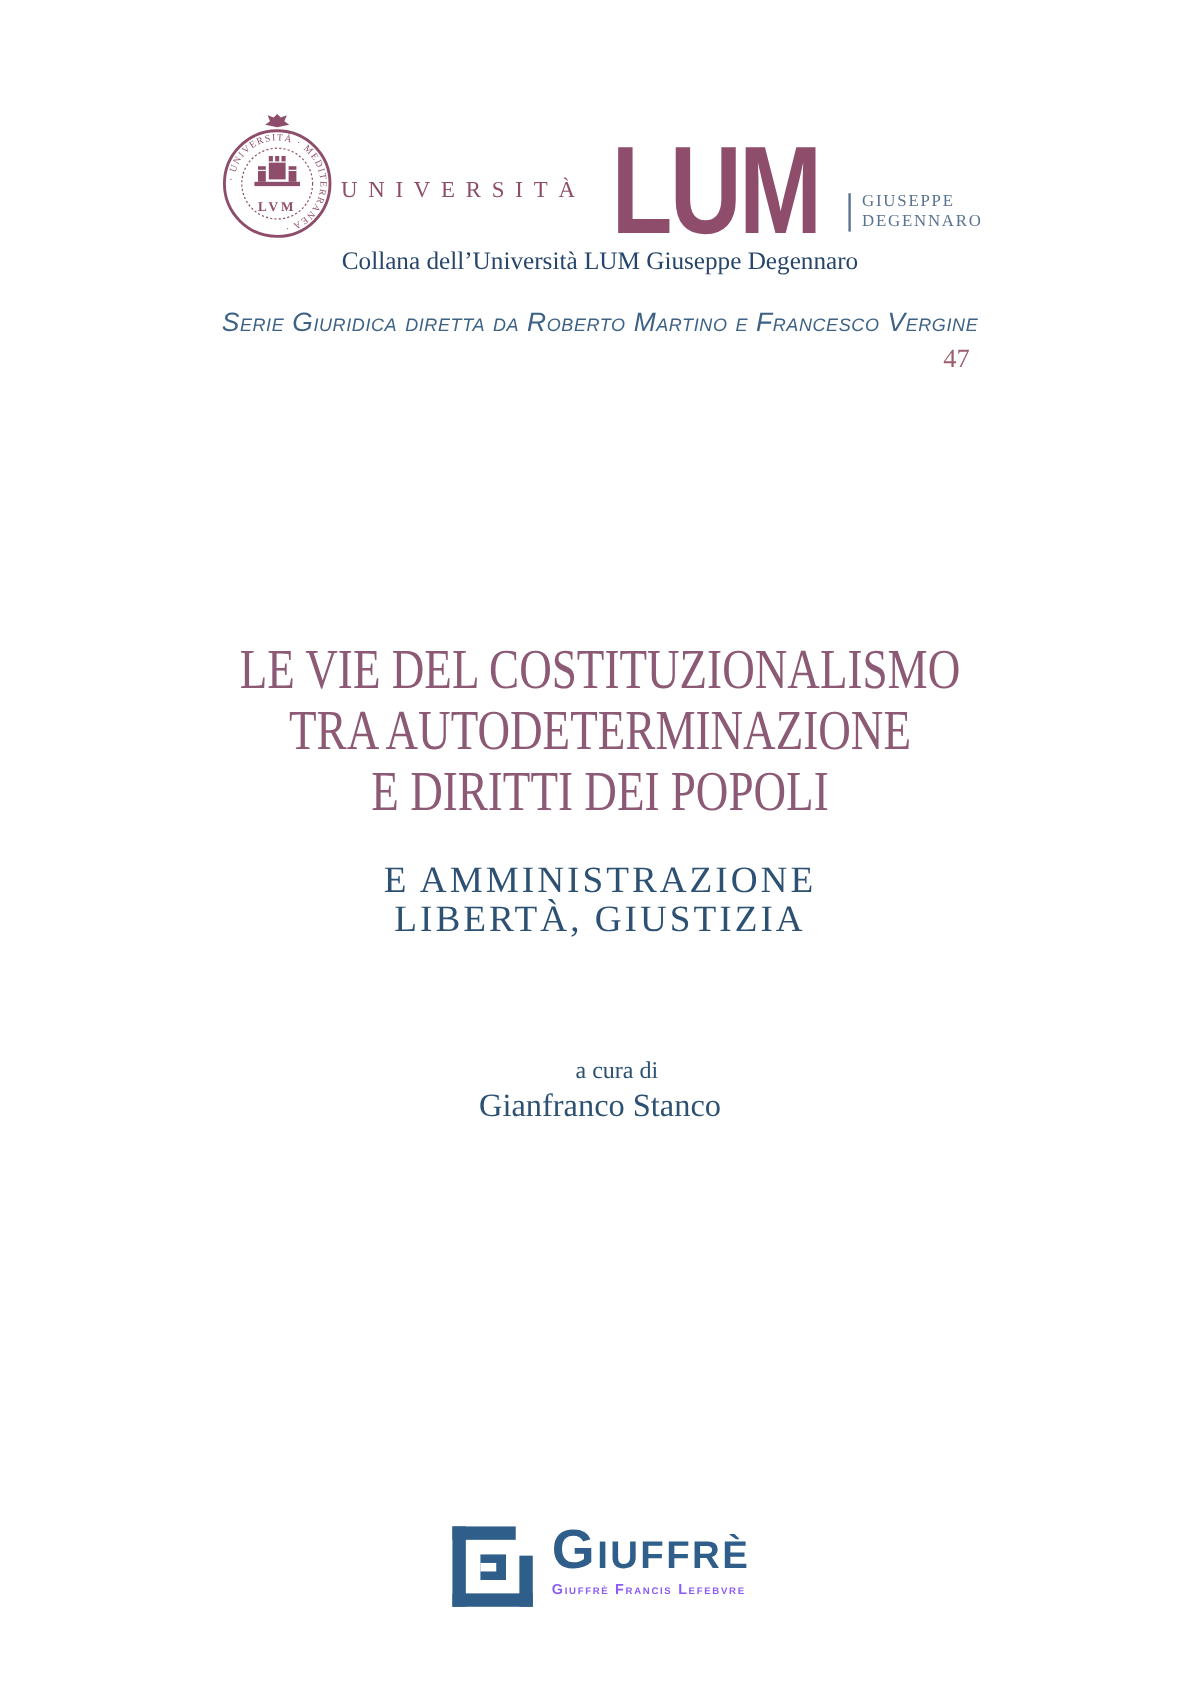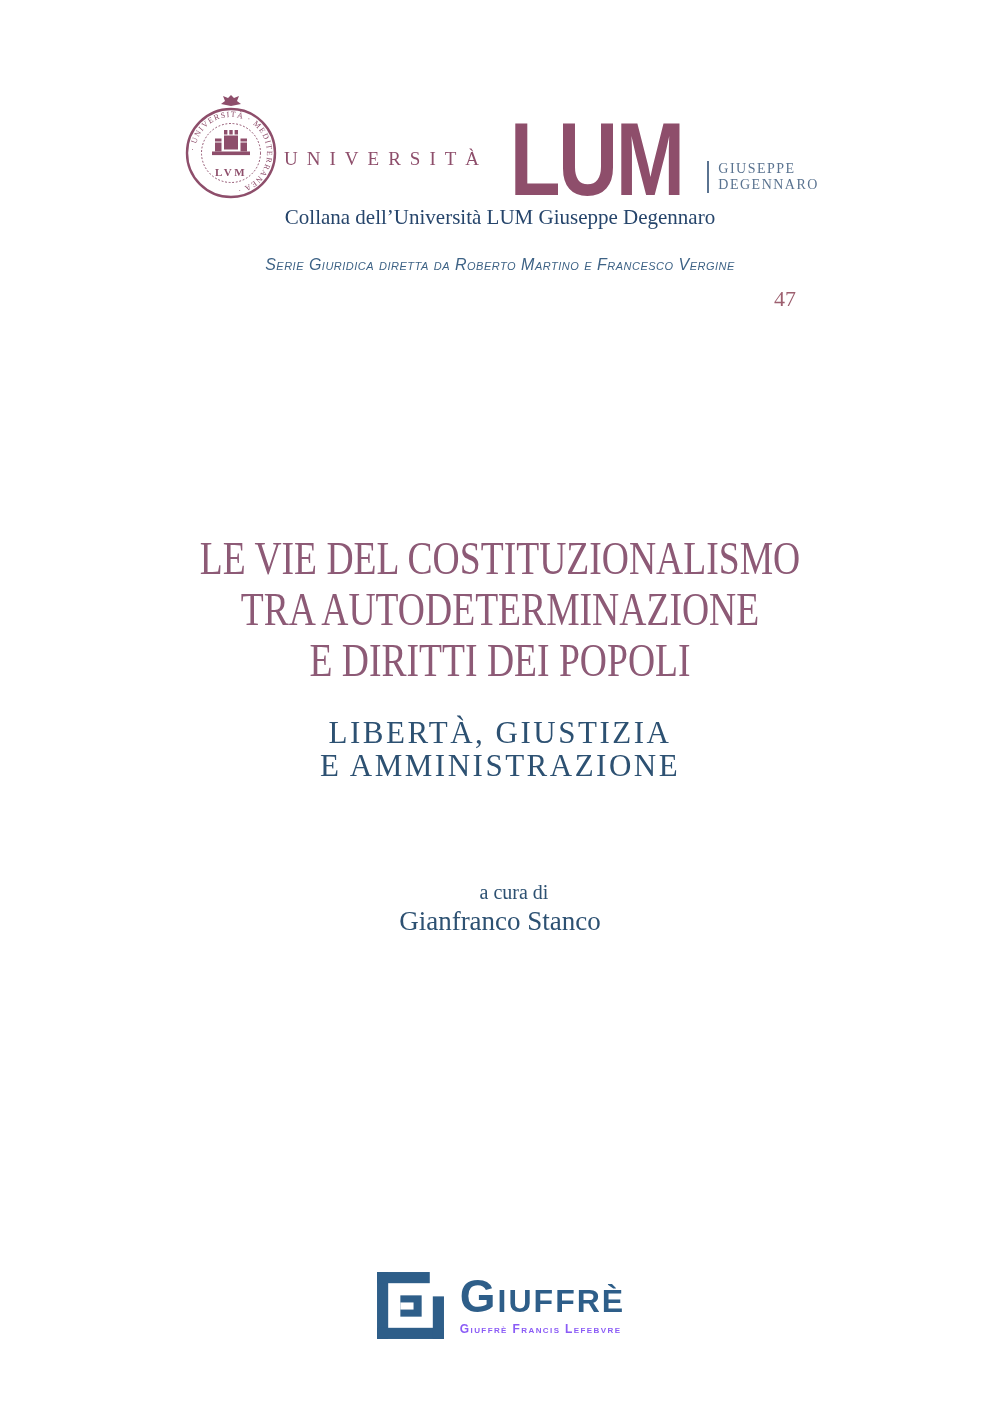--- a/index.html
+++ b/index.html
@@ -67,27 +67,27 @@
     color: #26456b;
   }
   .serie {
     position: absolute;
     top: 256px; left: 0;
     width: 100%;
     text-align: center;
     font-family: "Liberation Sans", sans-serif;
     font-style: italic;
     font-variant: small-caps;
-    font-size: 16px;
+    font-size: 22px;
     letter-spacing: 0.5px;
     color: #3d6285;
   }
   .volume {
     position: absolute;
-    top: 286px; right: 204px;
+    top: 286px; right: 192px;
     font-size: 22px;
     color: #9d5f6f;
   }
 
   
   .title-block {
     position: absolute;
     top: 521px; left: 0;
     width: 100%;
     text-align: center;
@@ -123,21 +123,21 @@
   .cura-label { font-size: 20px; line-height: 24px; padding-left: 28px; }
   .curator-name { font-size: 27px; line-height: 30px; margin-top: 2px; }
 
   
   .giuffre {
     position: absolute;
     top: 1270px; left: 0;
     width: 100%;
     display: flex;
     justify-content: center;
-    align-items: center;
+    align-items: flex-start;
   }
   .gmark { width: 71px; height: 71px; flex: 0 0 auto; }
   .gtext { margin-left: 14px; display: flex; flex-direction: column; }
   .gbrand {
     font-family: "Liberation Sans", sans-serif;
     font-variant: small-caps;
     font-weight: bold;
     font-size: 46px;
     line-height: 0.95;
     letter-spacing: 2px;
@@ -206,22 +206,22 @@
 
   <div class="volume">47</div>
 
   <main class="title-block">
     <h1 class="title">
       <span class="title-line">LE VIE DEL COSTITUZIONALISMO</span>
       <span class="title-line">TRA AUTODETERMINAZIONE</span>
       <span class="title-line">E DIRITTI DEI POPOLI</span>
     </h1>
     <h2 class="subtitle">
+      <span class="subtitle-line">E AMMINISTRAZIONE</span>
       <span class="subtitle-line">LIBERTÀ, GIUSTIZIA</span>
-      <span class="subtitle-line">E AMMINISTRAZIONE</span>
     </h2>
   </main>
 
   <div class="curator">
     <div class="cura-label">a cura di</div>
     <div class="curator-name">Gianfranco Stanco</div>
   </div>
 
   <footer class="giuffre">
     <svg class="gmark" viewBox="0 0 70 70" aria-hidden="true">

